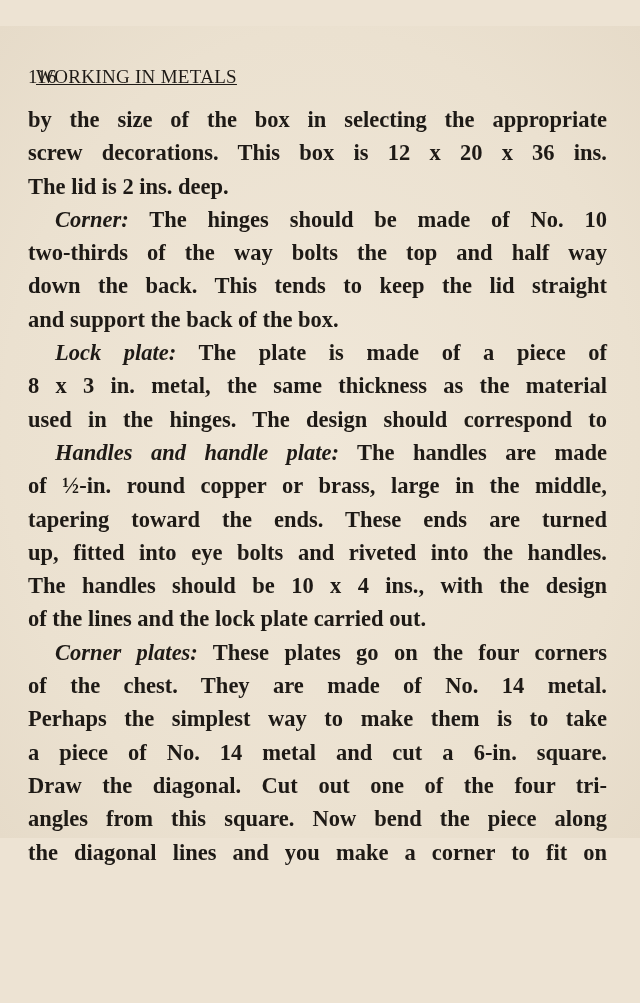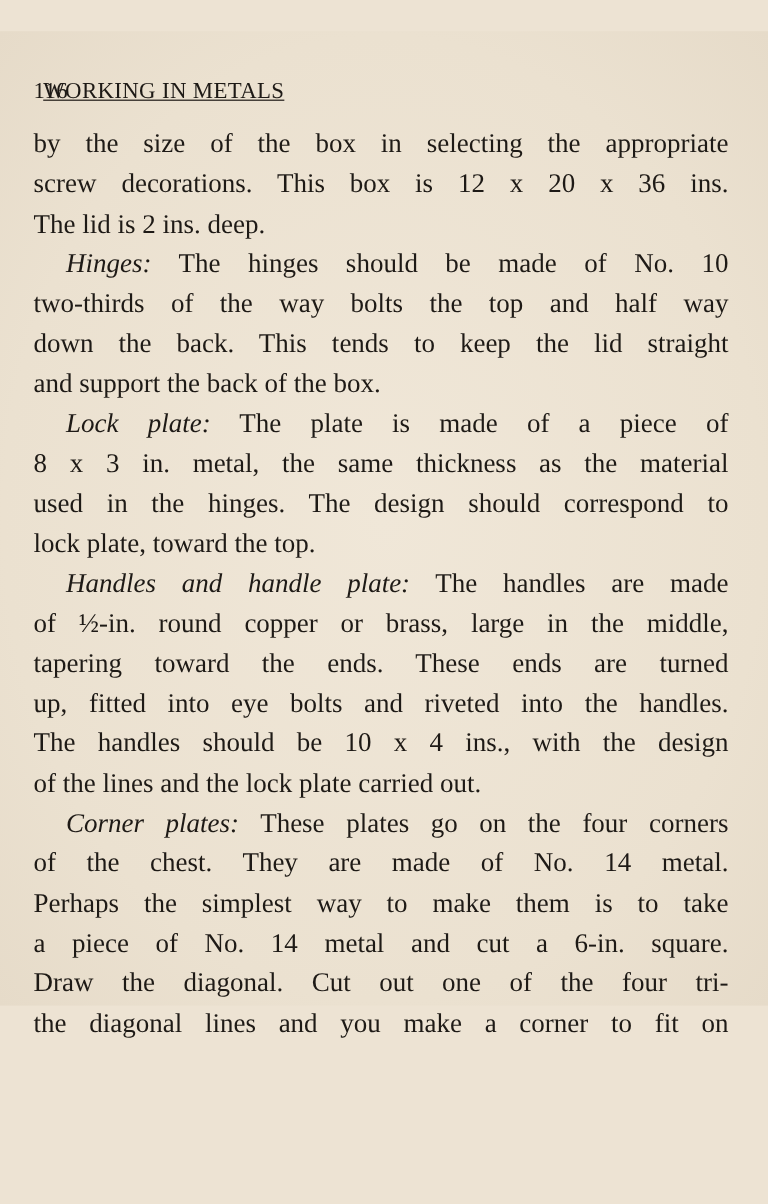--- a/index.html
+++ b/index.html
@@ -8,21 +8,21 @@
     background: #ede3d3;
     color: #1e1a16;
     font-family: "Liberation Serif", "DejaVu Serif", serif;
   }
   .page { position: relative; width: 640px; height: 812px;
     background: radial-gradient(ellipse at 50% 50%, #f0e7d8 0%, #ebe1d0 70%, #e6dbc9 100%); margin-top: 26px; }
   .header { position: absolute; top: 40px; left: 28px; width: 580px; height: 26px;
     font-size: 19px; letter-spacing: 0.3px; }
   .pagenum { position: absolute; left: 0; top: 0; }
   .running-title { position: absolute; left: 0; right: 0; top: 0; padding-left: 8px; text-decoration: underline; }
-  .body { position: absolute; top: 77px; left: 28px; width: 579px; }
+  .body { position: absolute; top: 77px; left: 28px; width: 579px; font-weight: bold; }
   .line { height: 33.3px; line-height: 33.3px; font-size: 22.5px; white-space: nowrap;
     text-align: justify; text-align-last: justify; }
   .line.last { text-align-last: left; }
   .line.indent { padding-left: 27px; }
   .it { font-style: italic; }
 </style>
 </head>
 <body>
 
 <div class="page">
@@ -30,37 +30,37 @@
     <span class="pagenum">116</span>
     <span class="running-title">WORKING IN METALS</span>
   </div>
 
   <div class="body">
 
     <div class="line">by the size of the box in selecting the appropriate</div>
     <div class="line">screw decorations.  This box is 12 x 20 x 36 ins.</div>
     <div class="line last">The lid is 2 ins. deep.</div>
 
-    <div class="line indent"><span class="it">Hinges:</span><span> The hinges should be made of No. 10</span></div>
+    <div class="line indent"><span class="it">Corner:</span><span> The hinges should be made of No. 10</span></div>
     <div class="line">two-thirds of the way bolts the top and half way</div>
     <div class="line">down the back.  This tends to keep the lid straight</div>
     <div class="line last">and support the back of the box.</div>
 
     <div class="line indent"><span class="it">Lock plate:</span><span> The plate is made of a piece of</span></div>
     <div class="line">8 x 3 in. metal, the same thickness as the material</div>
     <div class="line">used in the hinges.  The design should correspond to</div>
-    <div class="line last">lock plate, toward the top.</div>
 
     <div class="line indent"><span class="it">Handles and handle plate:</span><span> The handles are made</span></div>
     <div class="line">of ½-in. round copper or brass, large in the middle,</div>
     <div class="line">tapering toward the ends.  These ends are turned</div>
     <div class="line">up, fitted into eye bolts and riveted into the handles.</div>
     <div class="line">The handles should be 10 x 4 ins., with the design</div>
     <div class="line last">of the lines and the lock plate carried out.</div>
 
     <div class="line indent"><span class="it">Corner plates:</span><span> These plates go on the four corners</span></div>
     <div class="line">of the chest.  They are made of No. 14 metal.</div>
     <div class="line">Perhaps the simplest way to make them is to take</div>
     <div class="line">a piece of No. 14 metal and cut a 6-in. square.</div>
     <div class="line">Draw the diagonal.  Cut out one of the four tri-</div>
+    <div class="line">angles from this square.  Now bend the piece along</div>
     <div class="line">the diagonal lines and you make a corner to fit on</div>
   </div>
 </div>
 
 </body></html>

